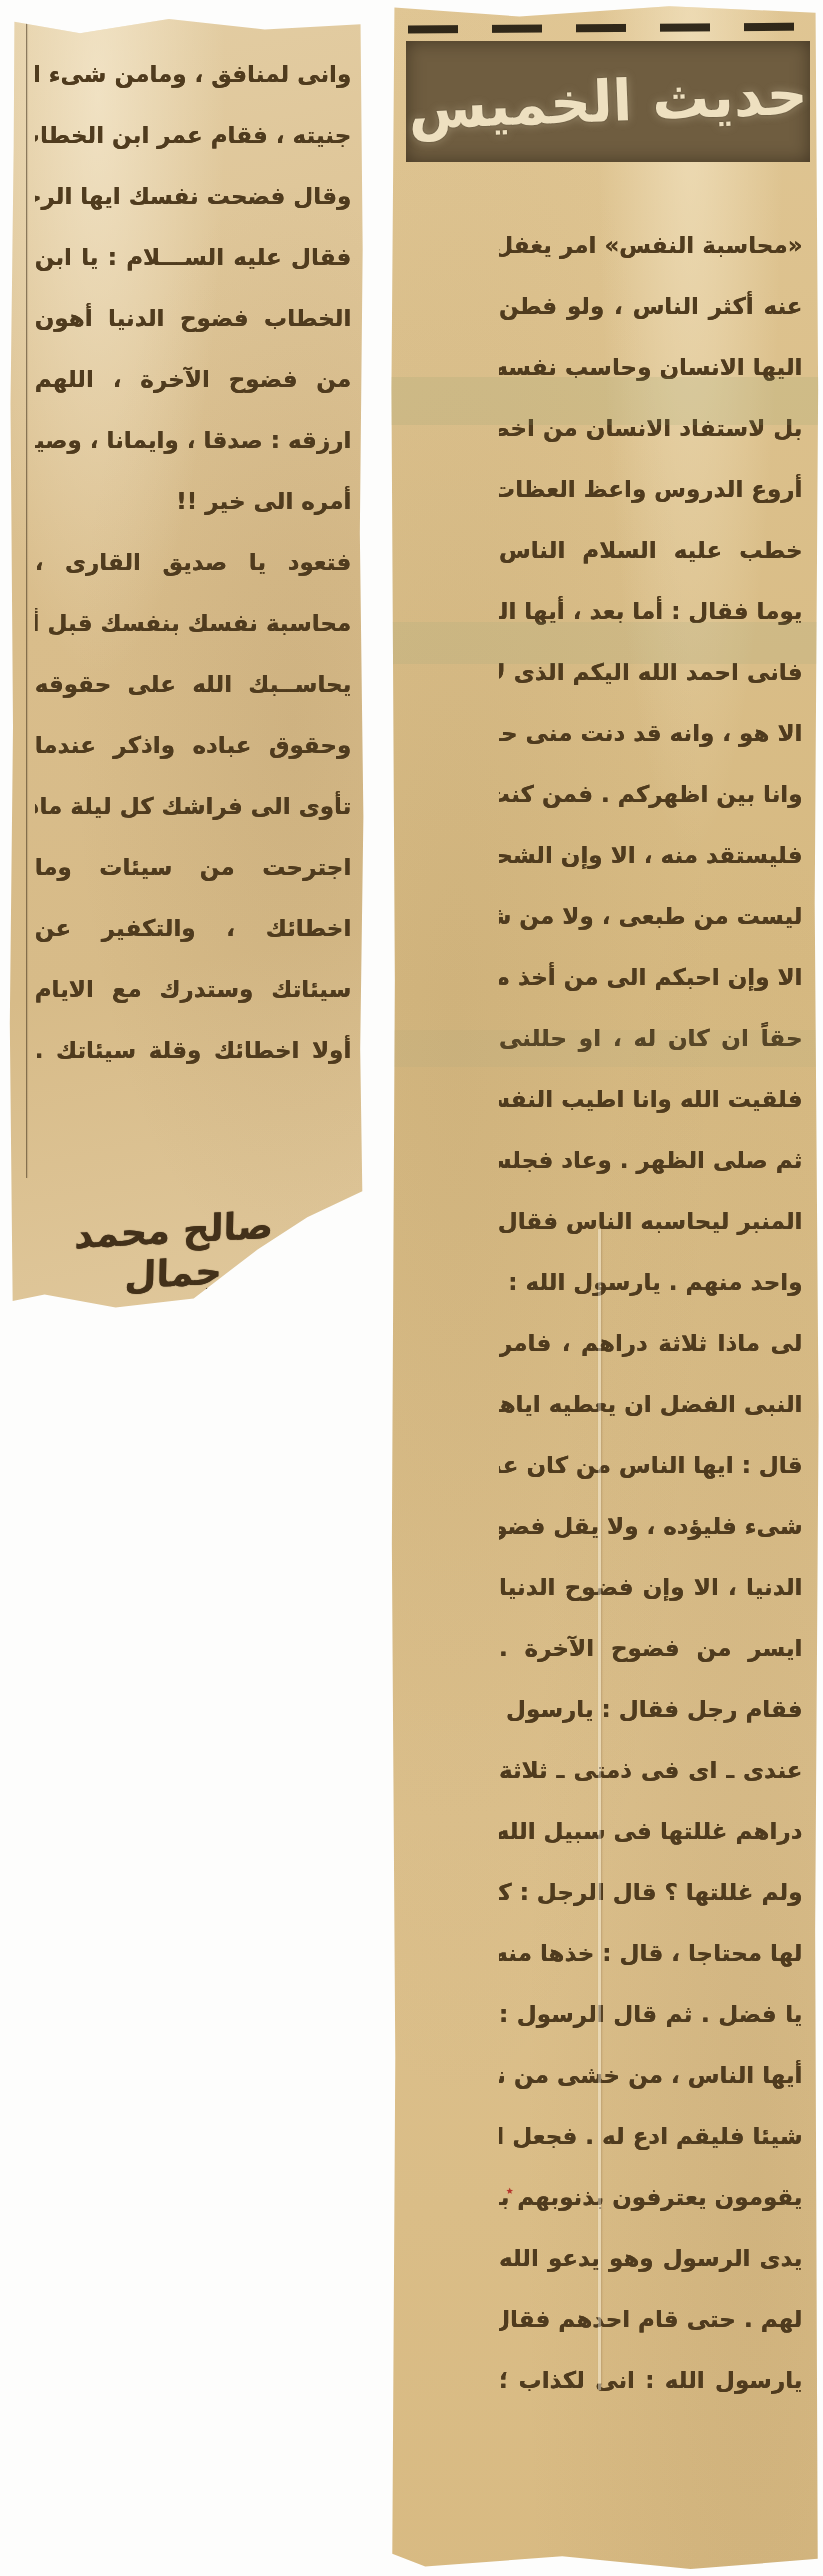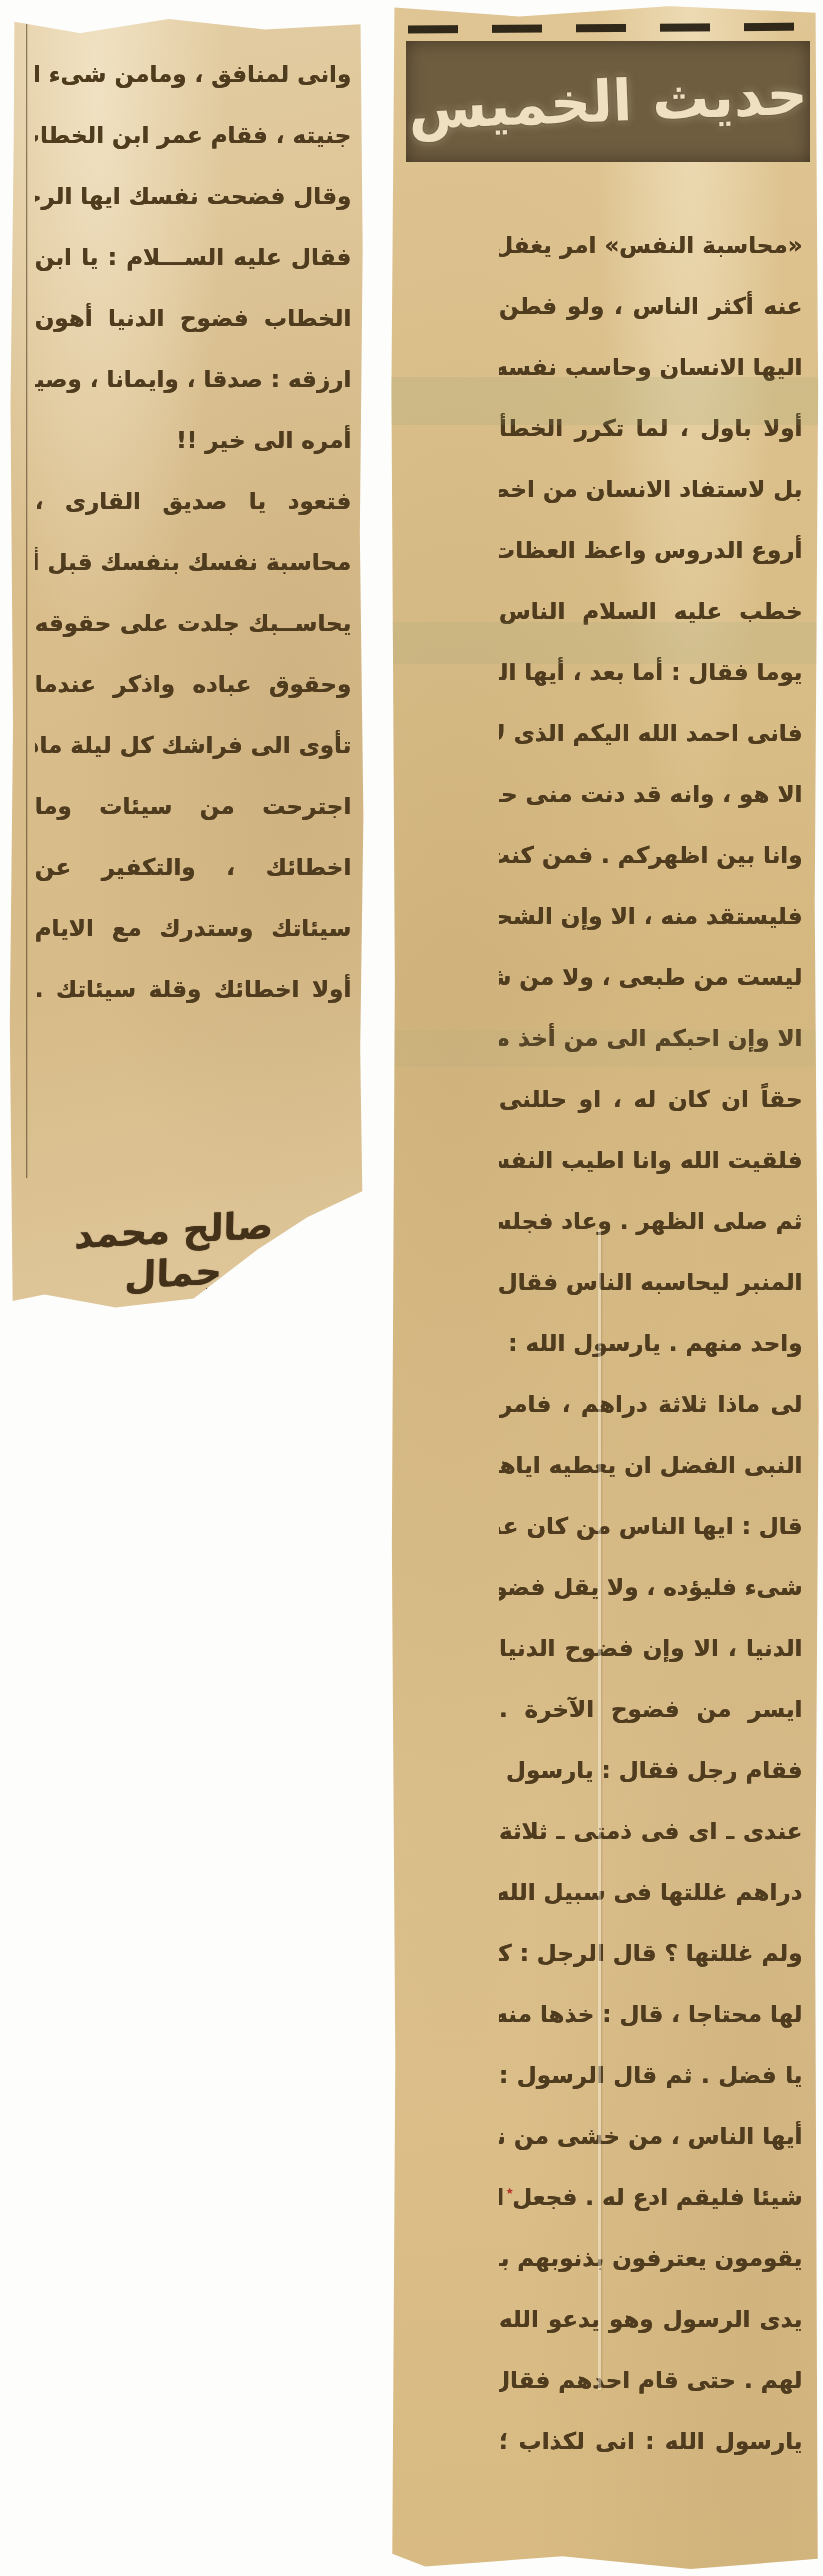--- a/index.html
+++ b/index.html
@@ -98,45 +98,45 @@
 <div class="page">
 
   <div class="clip-left">
     <div class="rule"></div>
     <div class="col left-text">
         <div class="line">وانى لمنافق ، ومامن شىء الا</div>
         <div class="line">جنيته ، فقام عمر ابن الخطاب</div>
         <div class="line">وقال فضحت نفسك ايها الرجل</div>
         <div class="line">فقال عليه الســـلام : يا ابن</div>
         <div class="line">الخطاب فضوح الدنيا أهون</div>
+        <div class="line">من فضوح الآخرة ، اللهم</div>
         <div class="line">ارزقه : صدقا ، وايمانا ، وصير</div>
         <div class="line short">أمره الى خير !!</div>
         <div class="line">فتعود يا صديق القارى ،</div>
         <div class="line">محاسبة نفسك بنفسك قبل أن</div>
-        <div class="line">يحاســبك جلدت على حقوقه</div>
+        <div class="line">يحاســبك الله على حقوقه</div>
         <div class="line">وحقوق عباده واذكر عندما</div>
         <div class="line">تأوى الى فراشك كل ليلة ماذا</div>
         <div class="line">اجترحت من سيئات وما</div>
         <div class="line">اخطائك ، والتكفير عن</div>
         <div class="line">سيئاتك وستدرك مع الايام</div>
         <div class="line">أولا اخطائك وقلة سيئاتك .</div>
       </div>
     <div class="signature">صالح محمد جمال</div>
   </div>
 
   <div class="clip-right">
     <div class="torn-strip"></div>
     <div class="header-banner">
       <div class="header-title">حديث الخميس</div>
     </div>
     <div class="col right-text">
         <div class="line">«محاسبة النفس» امر يغفل</div>
         <div class="line">عنه أكثر الناس ، ولو فطن</div>
         <div class="line">اليها الانسان وحاسب نفسه</div>
-        <div class="line">أولا باول ، لما تكرر الخطأ</div>
         <div class="line">بل لاستفاد الانسان من اخطائه</div>
         <div class="line">أروع الدروس واعظ العظات</div>
         <div class="line">خطب عليه السلام الناس</div>
         <div class="line">يوما فقال : أما بعد ، أيها الناس</div>
         <div class="line">فانى احمد الله اليكم الذى لا اله</div>
         <div class="line">الا هو ، وانه قد دنت منى حقوق</div>
         <div class="line">وانا بين اظهركم . فمن كنت</div>
         <div class="line">فليستقد منه ، الا وإن الشحناء</div>
         <div class="line">ليست من طبعى ، ولا من شأنى</div>
         <div class="line">الا وإن احبكم الى من أخذ منى</div>

